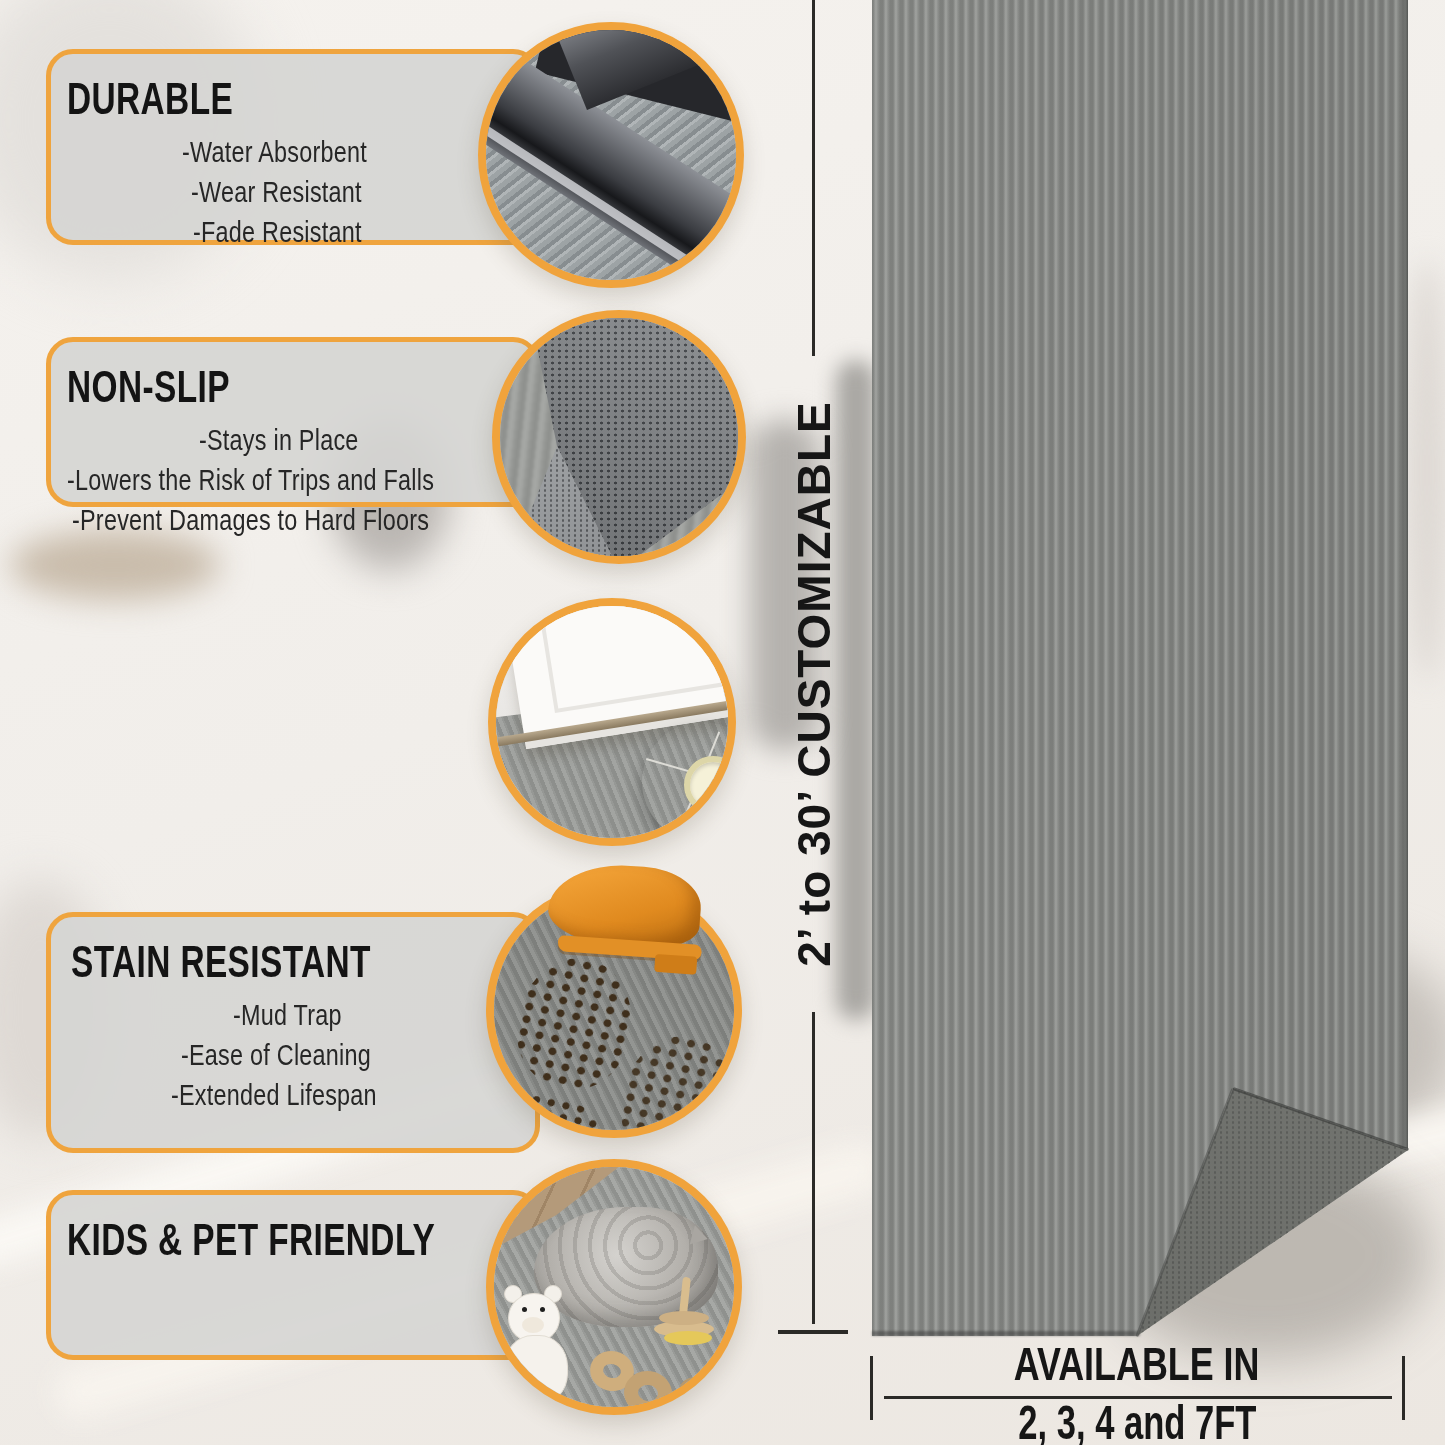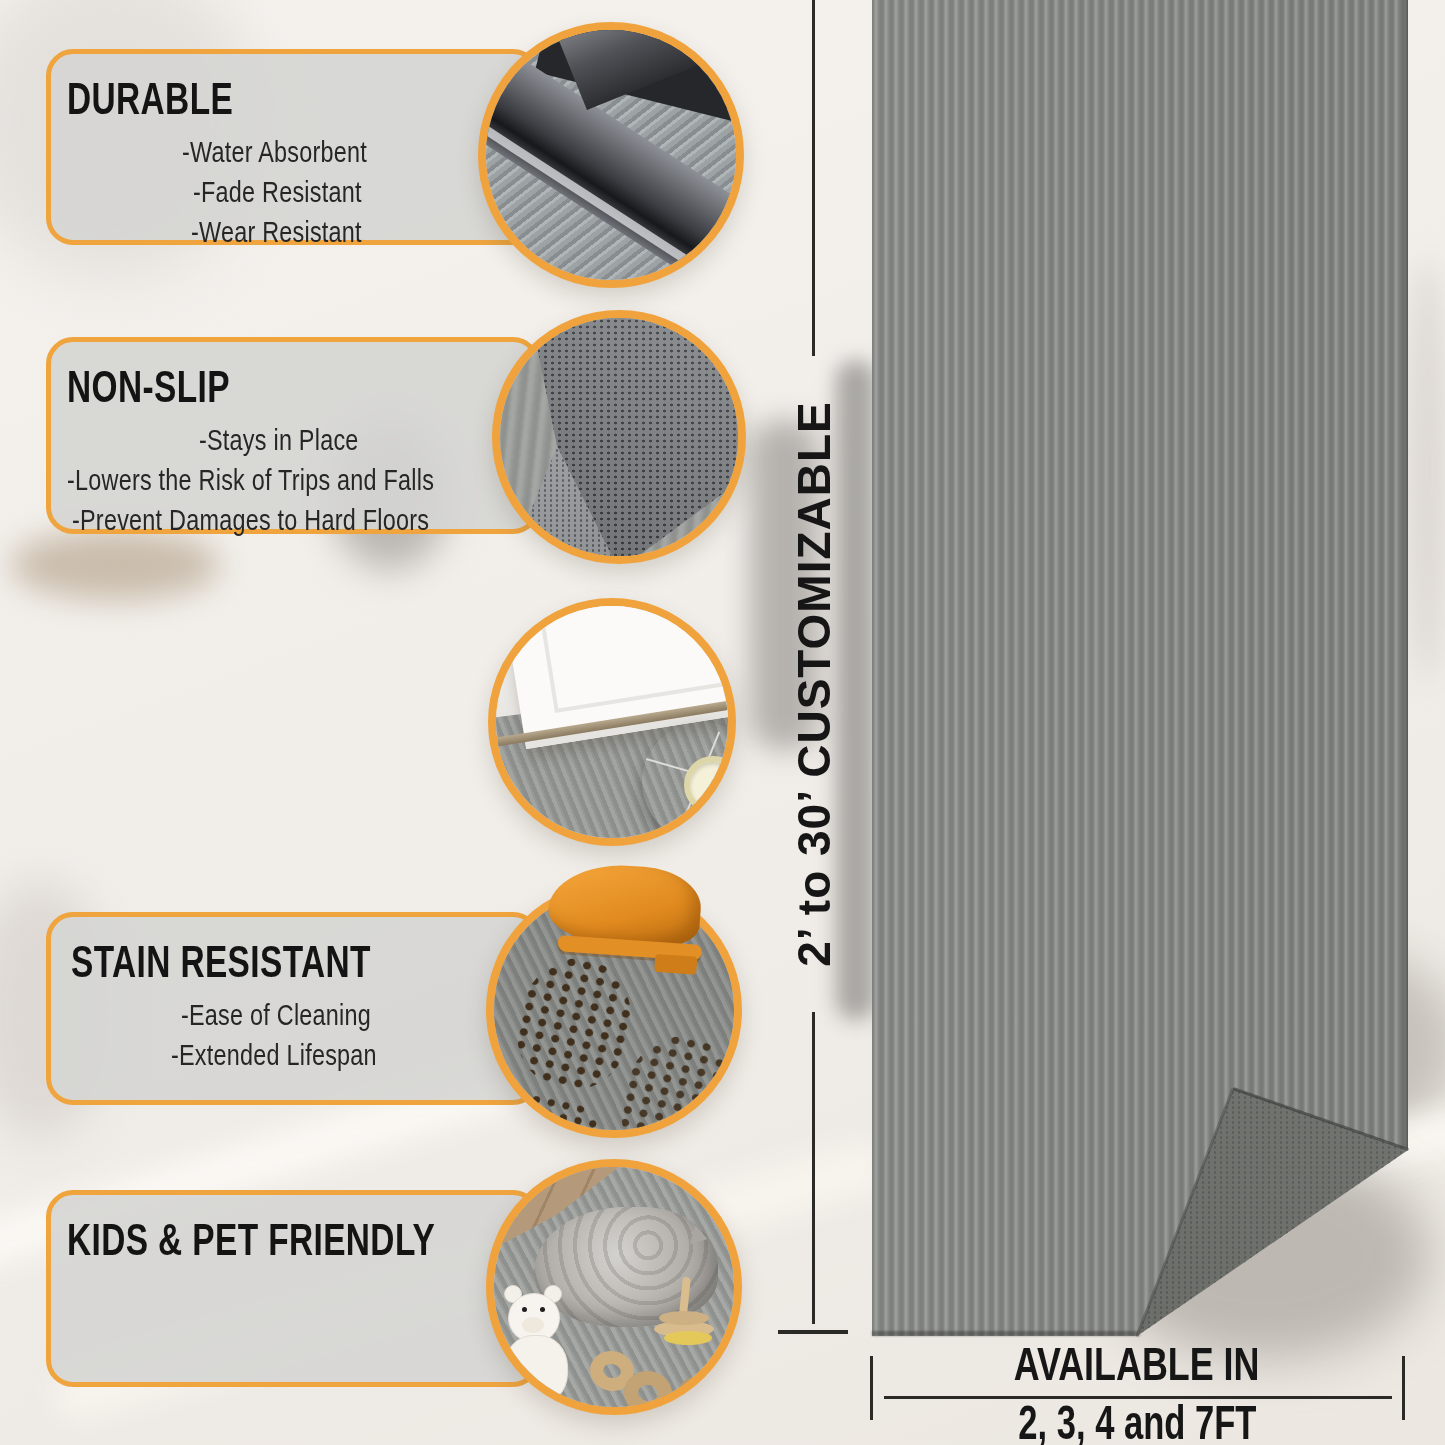--- a/index.html
+++ b/index.html
@@ -44,21 +44,21 @@
   .dimh-tick-r{left:1402px;top:1356px;width:3px;height:64px;}
   .dimh-line{left:884px;top:1396px;width:508px;height:3px;}
   .dimh-label{position:absolute;left:932px;top:1341px;width:410px;text-align:center;color:#161616;}
   .dimh-label .l1{display:block;font-weight:800;font-size:46px;line-height:46px;}
   .dimh-label .l1 span{display:inline-block;transform:scaleX(.78);transform-origin:center;white-space:nowrap;}
   .dimh-label .l2{display:block;font-weight:800;font-size:48px;line-height:48px;margin-top:12px;}
   .dimh-label .l2 span{display:inline-block;transform:scaleX(.72);transform-origin:center;white-space:nowrap;}
 
   
   .feature{position:absolute;left:0;width:820px;height:285px;}
-  .feature-box{position:absolute;left:46px;width:494px;height:197px;box-sizing:border-box;
+  .feature-box{position:absolute;left:46px;width:494px;height:170px;box-sizing:border-box;
     border:5px solid #efa43e;border-radius:27px;background:rgba(213,213,211,.9);
     padding:8px 0 0 16px;}
   .f-title{margin:10px 0 6px 0;font-size:44px;line-height:54px;font-weight:700;color:#141414;}
   .f-title span{display:inline-block;transform:scaleX(.76);transform-origin:left center;white-space:nowrap;letter-spacing:.5px;}
   .bullet{font-size:30px;line-height:40px;color:#262626;font-weight:400;}
   .bullet span{display:inline-block;transform:scaleX(.78);transform-origin:left center;white-space:nowrap;letter-spacing:.3px;}
   .bullets{margin-top:6px;text-align:center;}
 
   .circle{position:absolute;border-radius:50%;border:8px solid #f0a33c;box-sizing:border-box;
     overflow:hidden;background:#cfd1ce;
@@ -192,22 +192,22 @@
   <div class="dimh-label">
     <b class="l1"><span>AVAILABLE IN</span></b>
     <b class="l2"><span>2, 3, 4 and 7FT</span></b>
   </div>
 
   <div class="feature" style="top:49px;">
     <div class="feature-box" style="height:196px;">
       <h2 class="f-title"><span>DURABLE</span></h2>
       <div class="bullets">
         <div class="bullet"><span>-Water Absorbent</span></div>
+        <div class="bullet"><span>-Wear Resistant</span></div>
         <div class="bullet"><span>-Fade Resistant</span></div>
-        <div class="bullet"><span>-Wear Resistant</span></div>
       </div>
     </div>
     <div class="circle" style="left:478px;top:-27px;width:266px;height:266px;">
       <div class="art c1-ribs"></div>
       <div class="c1-m4"></div>
       <div class="c1-m1"></div>
       <div class="c1-m2"></div>
       <div class="c1-m3"></div>
     </div>
   </div>
@@ -239,23 +239,24 @@
       <div class="c3-robot">
         <div class="c3-seam s1"></div>
         <div class="c3-seam s2"></div>
         <div class="c3-button"></div>
         <div class="c3-notch"></div>
       </div>
     </div>
   </div>
 
   <div class="feature" style="top:912px;">
-    <div class="feature-box" style="height:193px;padding-left:20px;">
+    <div class="feature-box" style="height:241px;padding-left:20px;">
       <h2 class="f-title"><span>STAIN RESISTANT</span></h2>
       <div class="bullets">
+        <div class="bullet"><span>-Mud Trap</span></div>
         <div class="bullet"><span>-Ease of Cleaning</span></div>
         <div class="bullet"><span>-Extended Lifespan</span></div>
       </div>
     </div>
     <div class="circle" style="left:486px;top:-30px;width:256px;height:256px;">
       <div class="art c4-ribs"></div>
       <div class="c4-print">
         <div class="c4-sole"></div>
         <div class="c4-heel"></div>
       </div>

